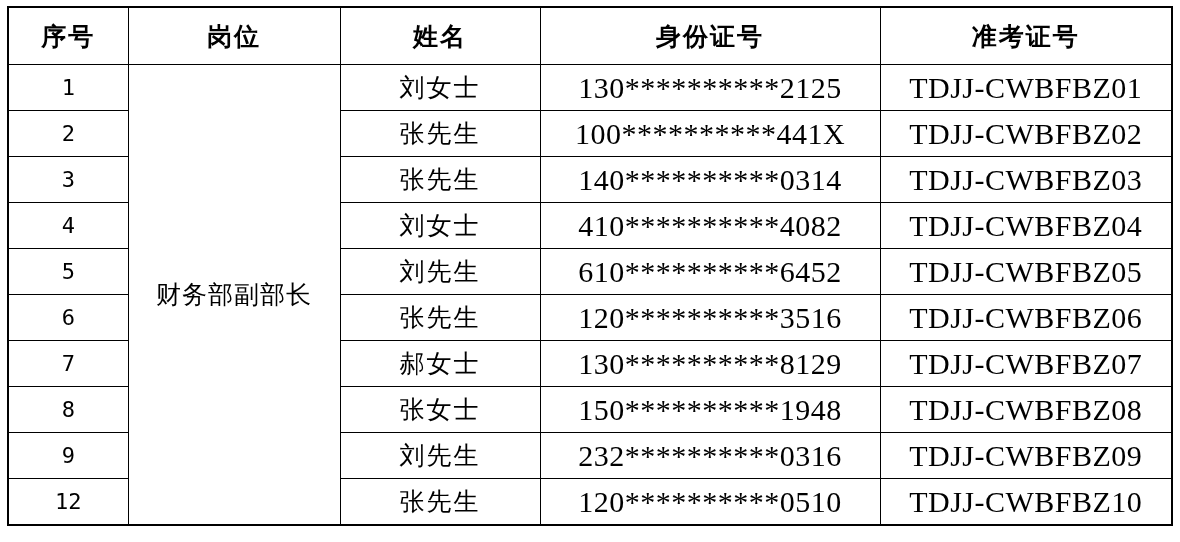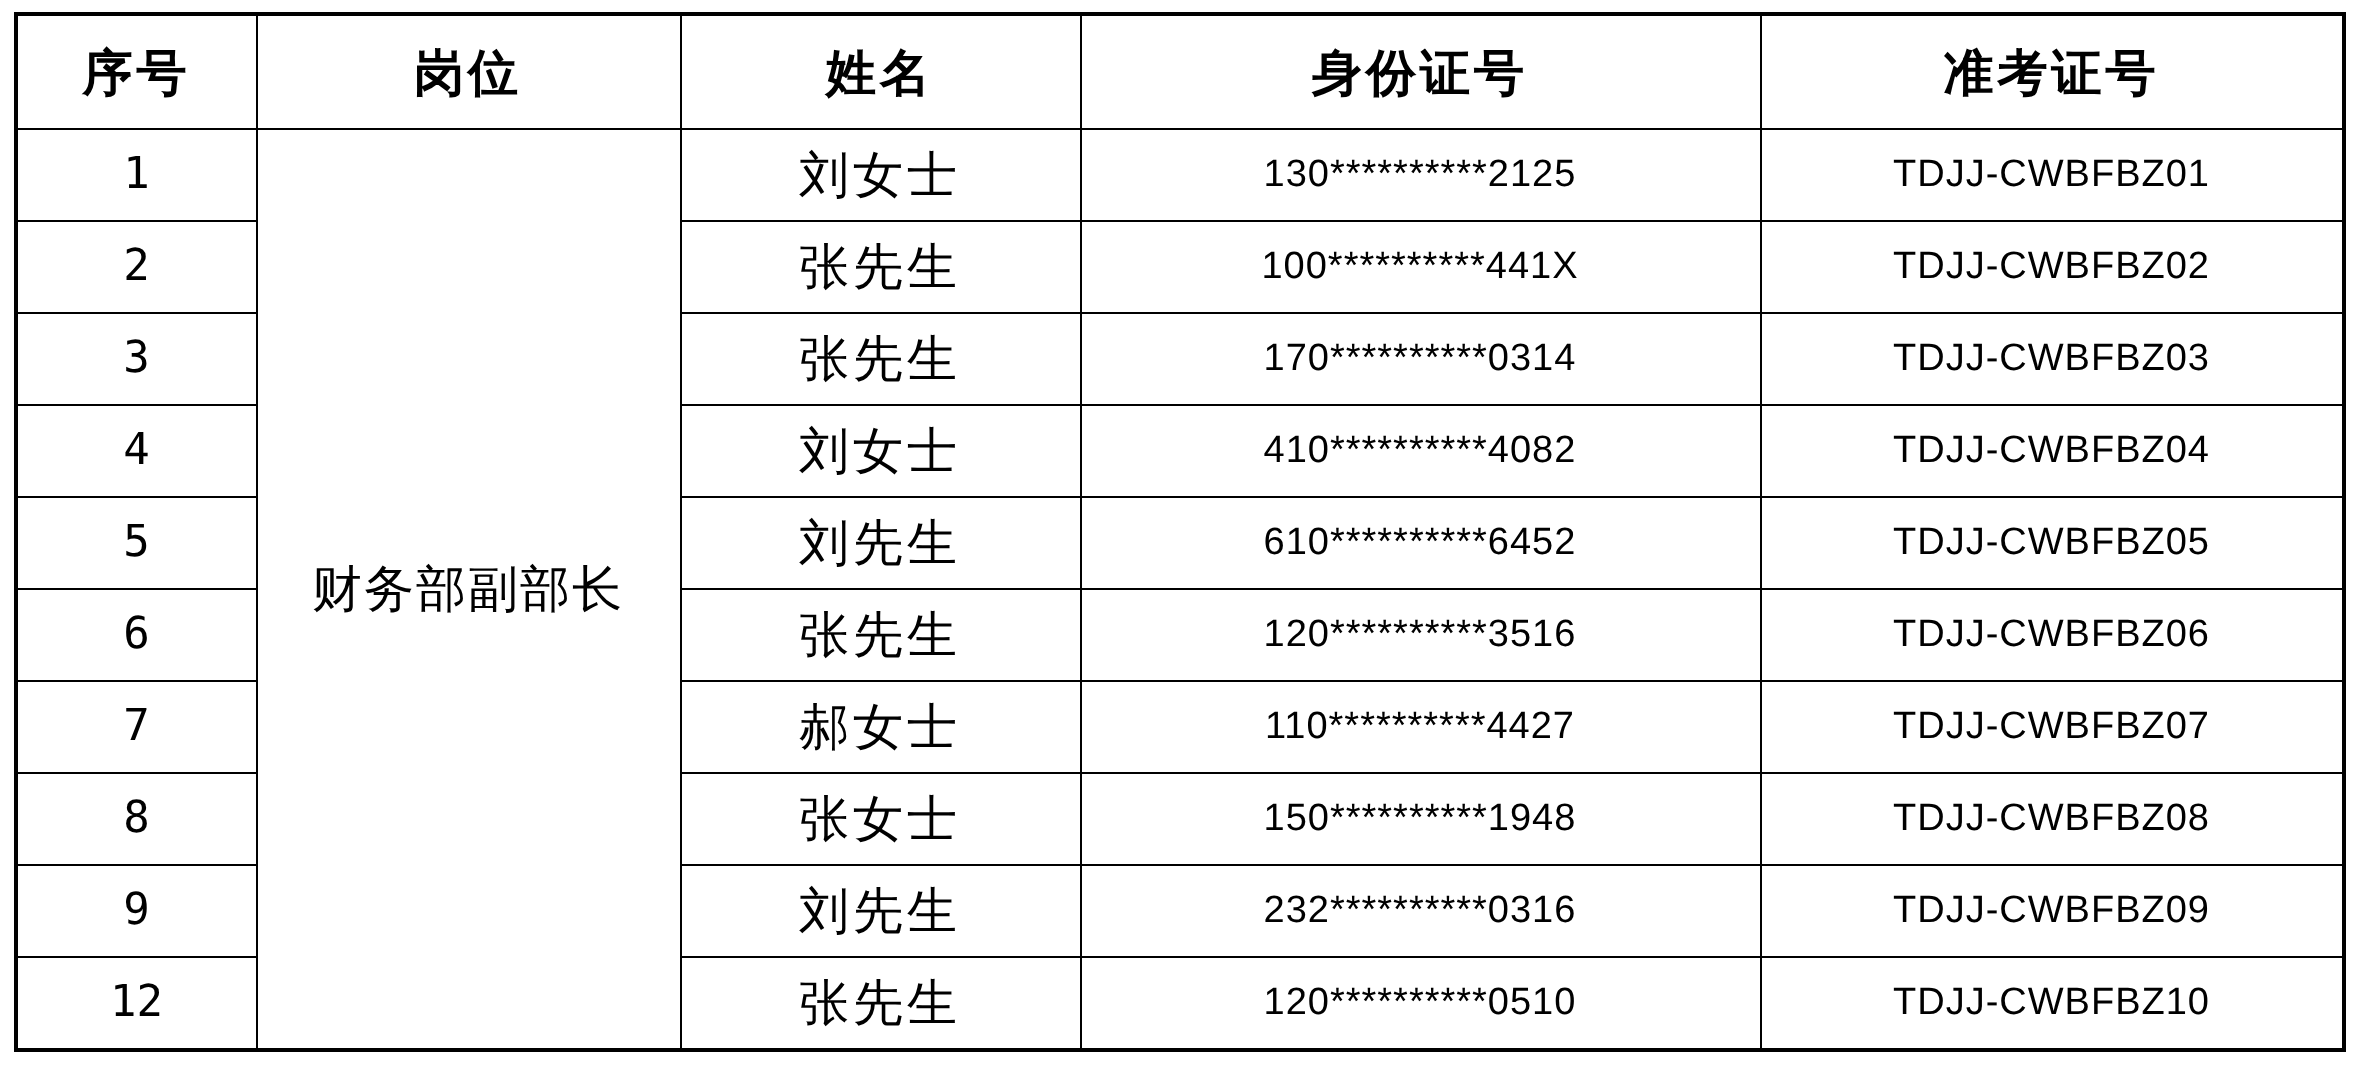--- a/index.html
+++ b/index.html
@@ -61,22 +61,22 @@
     font-size: 25px;
     font-family: "Liberation Sans", "DejaVu Sans", sans-serif;
     letter-spacing: 1px;
   }
   td.name {
     font-size: 25px;
     font-family: Liberation Serif, serif;
     letter-spacing: 2px;
   }
   td.idno, td.ticket {
-    font-family: Liberation Sans, sans-serif;
-    font-size: 19px;
+    font-family: Liberation Serif, serif;
+    font-size: 30px;
     letter-spacing: 0.5px;
   }
 </style>
 </head>
 <body>
 
 <div class="sheet">
   <table class="candidates">
     <colgroup>
       <col class="c-seq">
@@ -104,21 +104,21 @@
       </tr>
       <tr>
         <td class="seq">2</td>
         <td class="name">张先生</td>
         <td class="idno">100**********441X</td>
         <td class="ticket">TDJJ-CWBFBZ02</td>
       </tr>
       <tr>
         <td class="seq">3</td>
         <td class="name">张先生</td>
-        <td class="idno">170**********0314</td>
+        <td class="idno">140**********0314</td>
         <td class="ticket">TDJJ-CWBFBZ03</td>
       </tr>
       <tr>
         <td class="seq">4</td>
         <td class="name">刘女士</td>
         <td class="idno">410**********4082</td>
         <td class="ticket">TDJJ-CWBFBZ04</td>
       </tr>
       <tr>
         <td class="seq">5</td>
@@ -128,21 +128,21 @@
       </tr>
       <tr>
         <td class="seq">6</td>
         <td class="name">张先生</td>
         <td class="idno">120**********3516</td>
         <td class="ticket">TDJJ-CWBFBZ06</td>
       </tr>
       <tr>
         <td class="seq">7</td>
         <td class="name">郝女士</td>
-        <td class="idno">110**********4427</td>
+        <td class="idno">130**********8129</td>
         <td class="ticket">TDJJ-CWBFBZ07</td>
       </tr>
       <tr>
         <td class="seq">8</td>
         <td class="name">张女士</td>
         <td class="idno">150**********1948</td>
         <td class="ticket">TDJJ-CWBFBZ08</td>
       </tr>
       <tr>
         <td class="seq">9</td>

